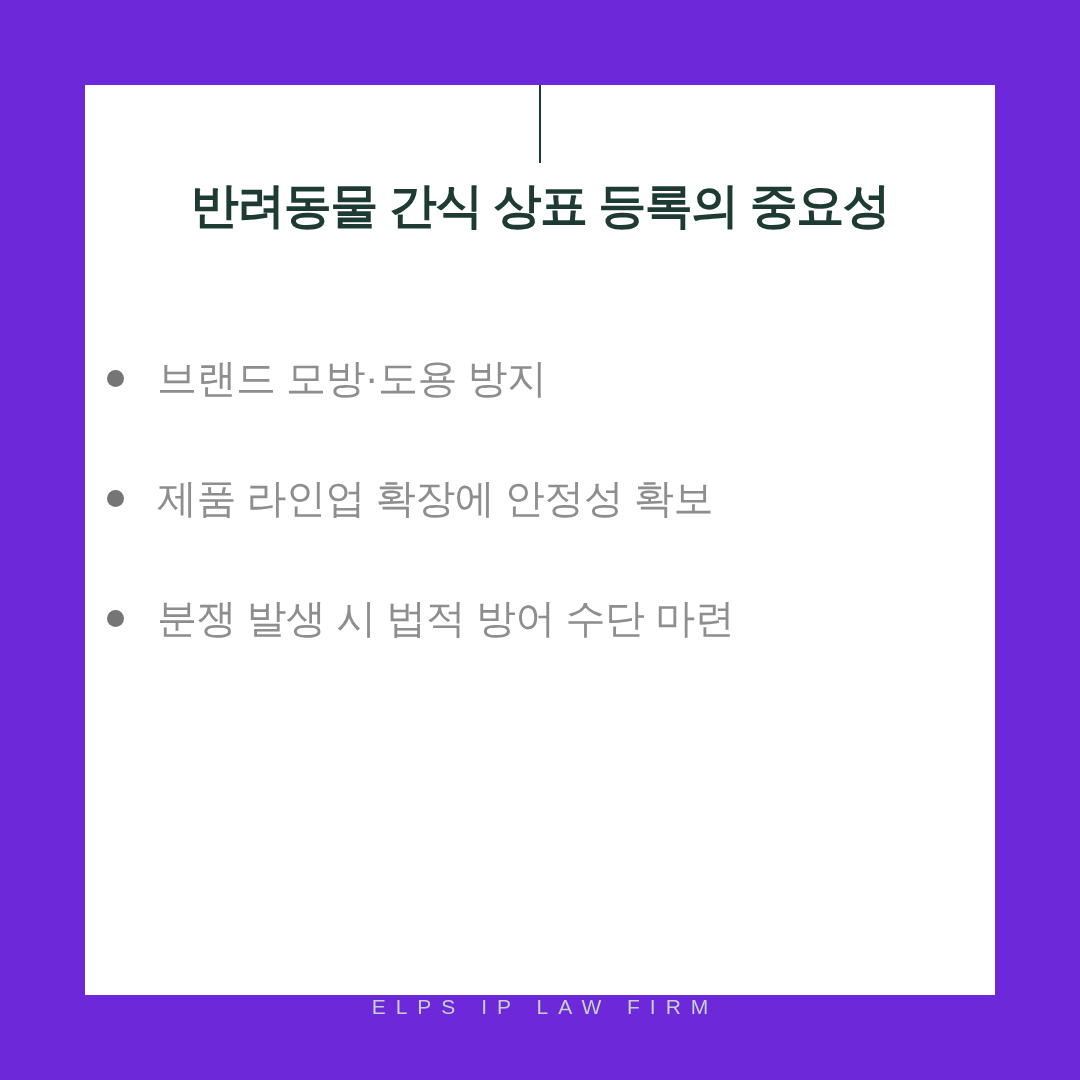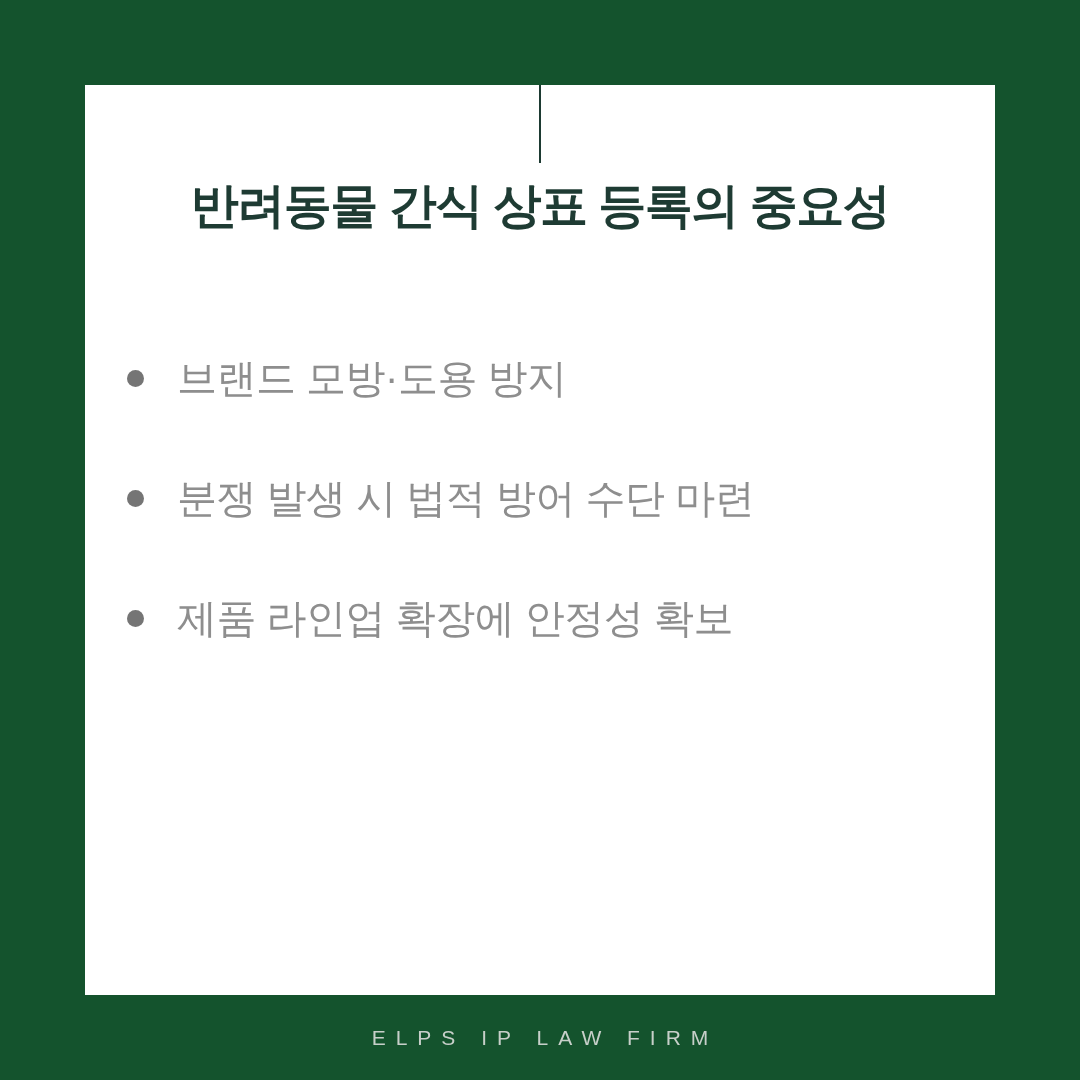--- a/index.html
+++ b/index.html
@@ -5,21 +5,21 @@
   html, body {
     margin: 0;
     padding: 0;
     background: #0e2a23;
     font-family: "Liberation Sans", "DejaVu Sans", sans-serif;
   }
   .canvas {
     position: relative;
     width: 1080px;
     height: 1080px;
-    background: #14532d;
+    background: #6d28d9;
     overflow: hidden;
   }
   .card {
     position: absolute;
     left: 85px;
     top: 85px;
     width: 910px;
     height: 910px;
     background: #ffffff;
   }
@@ -40,21 +40,21 @@
     font-weight: 900;
     letter-spacing: -1.5px;
     color: #1e3b33;
   }
   .bullet-list {
     margin-top: 119px;
   }
   .bullet-item {
     display: flex;
     align-items: center;
-    padding-left: 42px;
+    padding-left: 22px;
     height: 48px;
     margin-bottom: 72px;
   }
   .bullet-dot {
     flex: 0 0 auto;
     width: 17px;
     height: 17px;
     border-radius: 50%;
     background: #757575;
     margin-right: 33px;
@@ -66,21 +66,21 @@
     letter-spacing: -0.5px;
     white-space: nowrap;
   }
   .footer {
     position: absolute;
     left: 0;
     right: 0;
     top: 995px;
     height: 85px;
     display: flex;
-    align-items: center;
+    align-items: flex-start;
     justify-content: center;
   }
   .footer-brand {
     color: #c7cfc9;
     font-size: 21px;
     font-weight: 300;
     letter-spacing: 10px;
     padding-left: 10px; 
   }
 </style>
@@ -99,26 +99,26 @@
 
       <div class="bullet-item">
         <span class="bullet-dot"></span>
         <span class="bullet-label">브랜드 모방·도용 방지</span>
       </div>
 
 
 
       <div class="bullet-item">
         <span class="bullet-dot"></span>
-        <span class="bullet-label">분쟁 발생 시 법적 방어 수단 마련</span>
+        <span class="bullet-label">제품 라인업 확장에 안정성 확보</span>
       </div>
 
       <div class="bullet-item">
         <span class="bullet-dot"></span>
-        <span class="bullet-label">제품 라인업 확장에 안정성 확보</span>
+        <span class="bullet-label">분쟁 발생 시 법적 방어 수단 마련</span>
       </div>
 
     </div>
   </div>
 
   <div class="footer">
     <span class="footer-brand">ELPS IP LAW FIRM</span>
   </div>
 
 </div>

